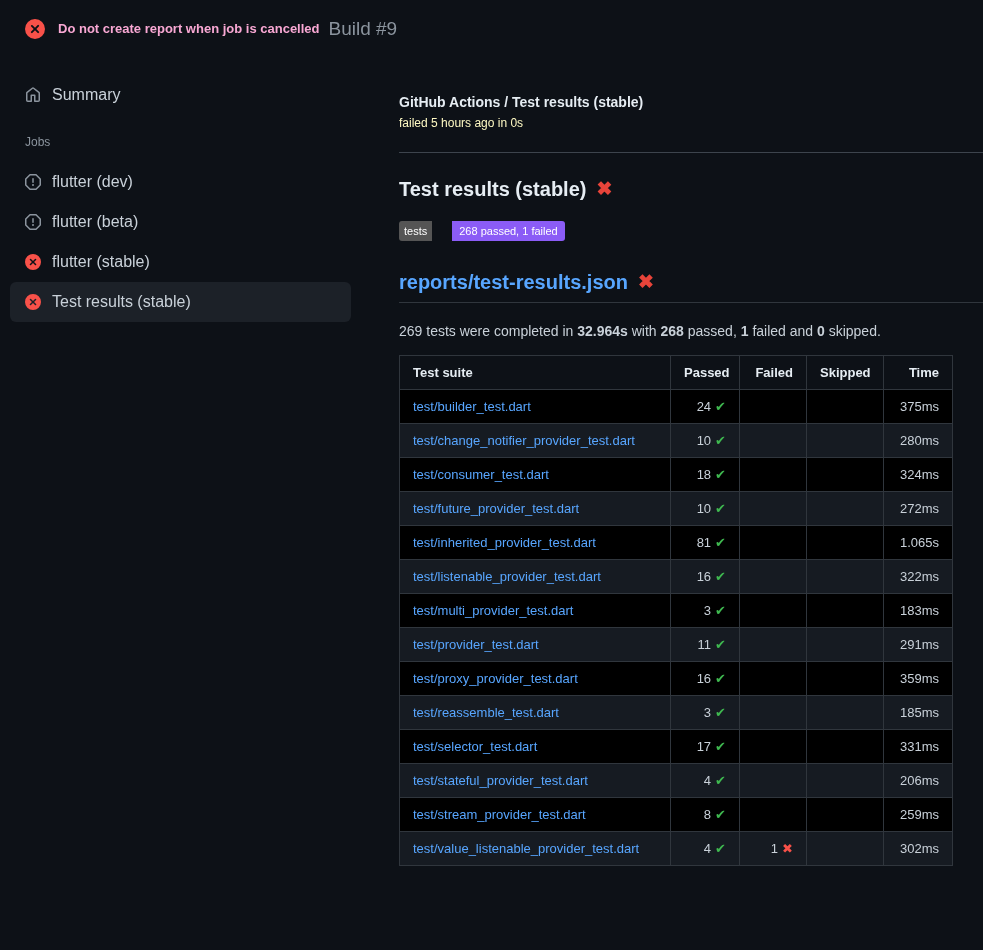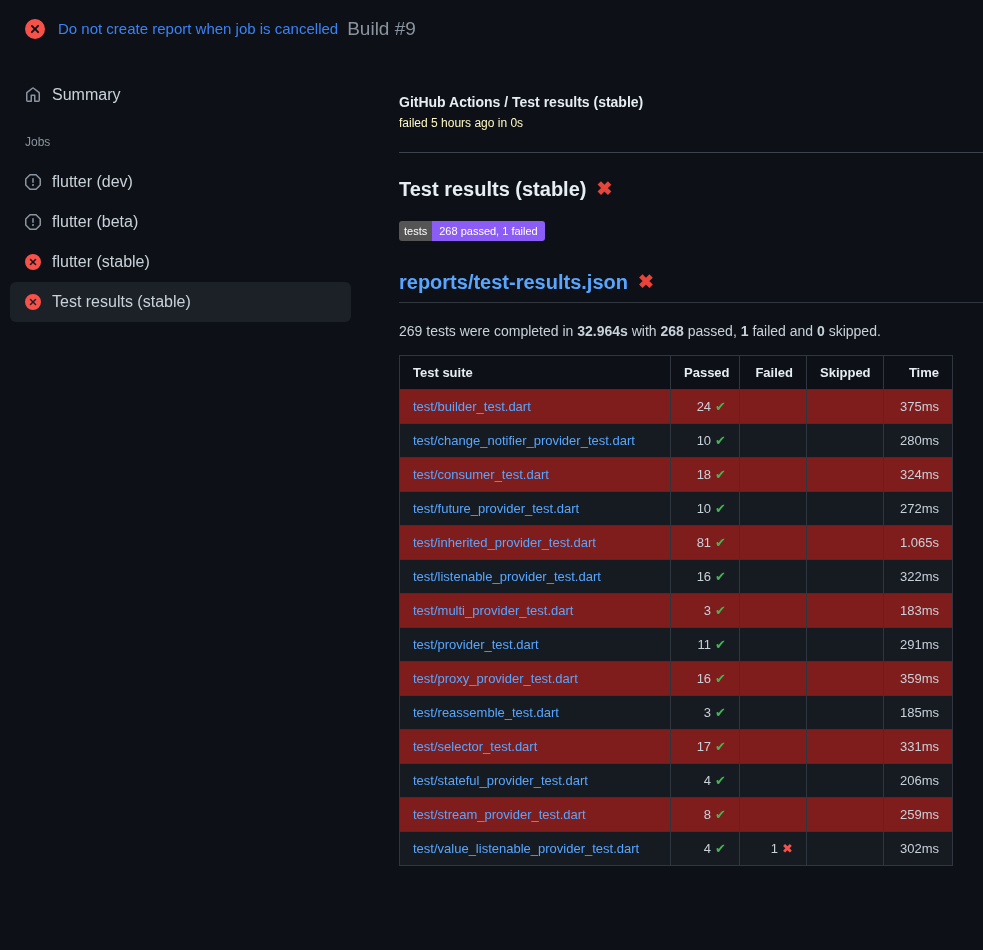--- a/index.html
+++ b/index.html
@@ -9,21 +9,21 @@
     color: #c9d1d9;
     font-family: "Liberation Sans", sans-serif;
     overflow: hidden;
   }
   a { text-decoration: none; }
 
   
   .app-header { display: flex; align-items: center; height: 57px; padding-left: 25px; }
   .status-icon { width: 20px; height: 20px; margin-right: 13px; flex: none; }
   .status-icon svg { display: block; width: 100%; height: 100%; }
-  .header-title { font-size: 15px; font-weight: 400; color: #3b82f6; }
+  .header-title { font-size: 13px; font-weight: 700; color: #f9a8d4; }
   .header-build { font-size: 19px; font-weight: 400; color: #8b949e; margin-left: 9px; }
 
   .body-row { display: flex; align-items: flex-start; }
 
   
   .sidebar { flex: 0 0 375px; padding-top: 18px; }
   .side-item {
     display: flex; align-items: center; height: 40px;
     margin: 0 24px 0 10px; padding: 0 15px; border-radius: 6px;
     font-size: 16px; color: #c9d1d9; cursor: pointer;
@@ -35,36 +35,36 @@
 
   
   .main { flex: 1 1 auto; min-width: 0; padding: 37px 0 0 24px; }
   .breadcrumb { font-size: 14px; font-weight: 700; color: #e6edf3; }
   .run-status { font-size: 12px; color: #fef9c3; margin-top: 6px; }
   .main-divider { height: 1px; background: #3d444d; margin-top: 22px; border: 0; }
 
   .section-heading { display: flex; align-items: center; font-size: 20px; line-height: 26px; font-weight: 700; color: #e6edf3; margin-top: 23px; }
   .heading-cross { color: #e8443a; font-size: 19px; font-weight: 700; margin-left: 10px; }
 
-  .badge { display: inline-flex; margin-top: 19px; font-size: 11px; line-height: 11px; border-radius: 3px; overflow: hidden; color: #ffffff; }
+  .badge { display: inline-flex; margin-top: 19px; font-size: 11px; line-height: 11px; border-radius: 3px; overflow: hidden; color: #ffffff; gap: 20px; }
   .badge-label { background: #555555; padding: 5px 5px 4px; }
   .badge-value { background: #8b5cf6; padding: 5px 7px 4px; }
 
   .report-heading { display: flex; align-items: center; font-size: 20px; line-height: 26px; font-weight: 700; margin-top: 28px; padding-bottom: 7px; border-bottom: 1px solid #30363d; }
   .report-link { color: #58a6ff; }
 
   .summary-line { font-size: 14px; margin-top: 20px; color: #c9d1d9; }
   .summary-line strong { font-weight: 700; }
 
   
   table.results { border-collapse: collapse; table-layout: fixed; width: 553px; margin-top: 16px; font-size: 13px; }
   .results th, .results td { border: 1px solid #30363d; padding: 8px 13px; line-height: 17px; white-space: nowrap; overflow: hidden; }
   .results th { color: #e6edf3; font-weight: 700; text-align: left; }
   .results th.col-num, .results td.td-num { text-align: right; }
-  .results tbody tr { background: #7f1d1d; }
+  .results tbody tr { background: #000000; }
   .results tbody tr:nth-child(even) { background: #161b22; }
   .suite-link { color: #58a6ff; }
   .glyph { font-size: 13px; }
   .glyph.check { color: #3fb950; margin-left: 4px; }
   .glyph.cross { color: #f85149; margin-left: 4px; }
 </style>
 </head>
 <body>
 
 <header class="app-header">

